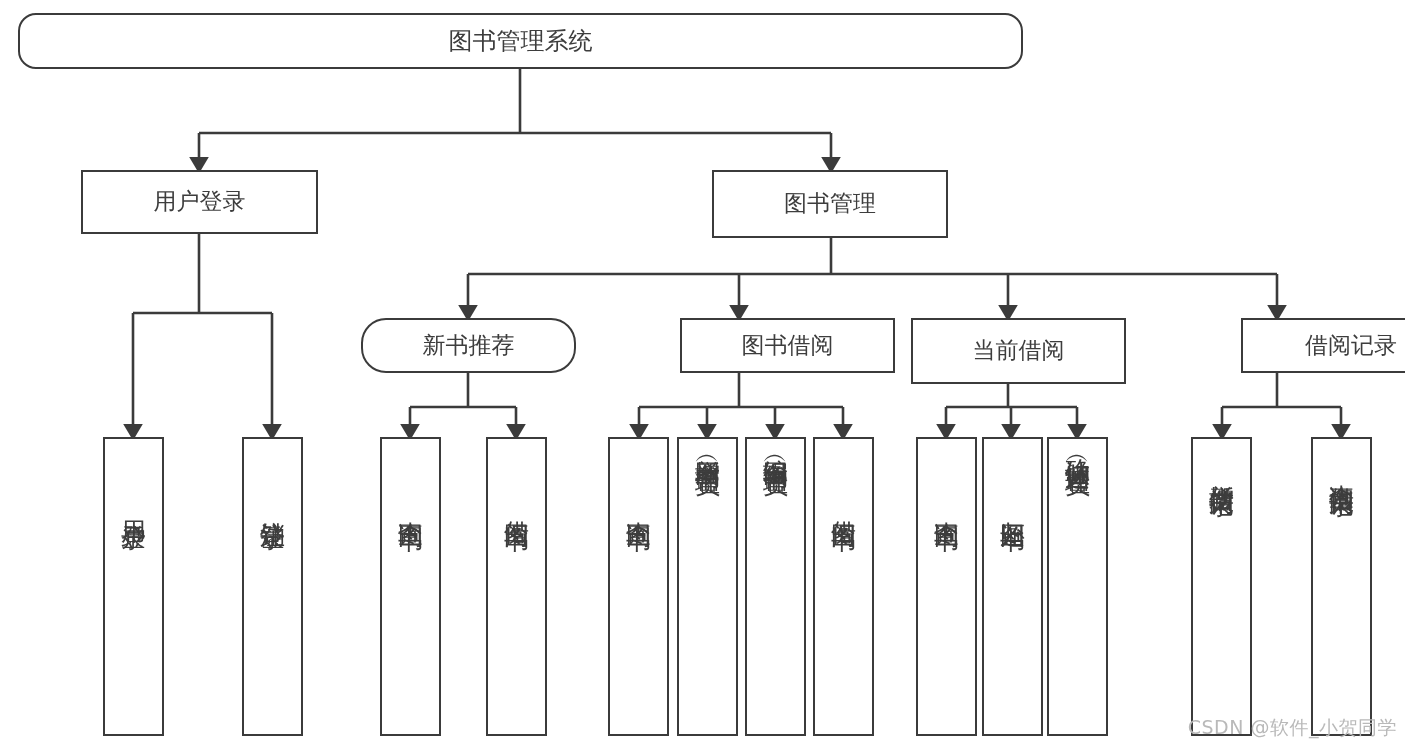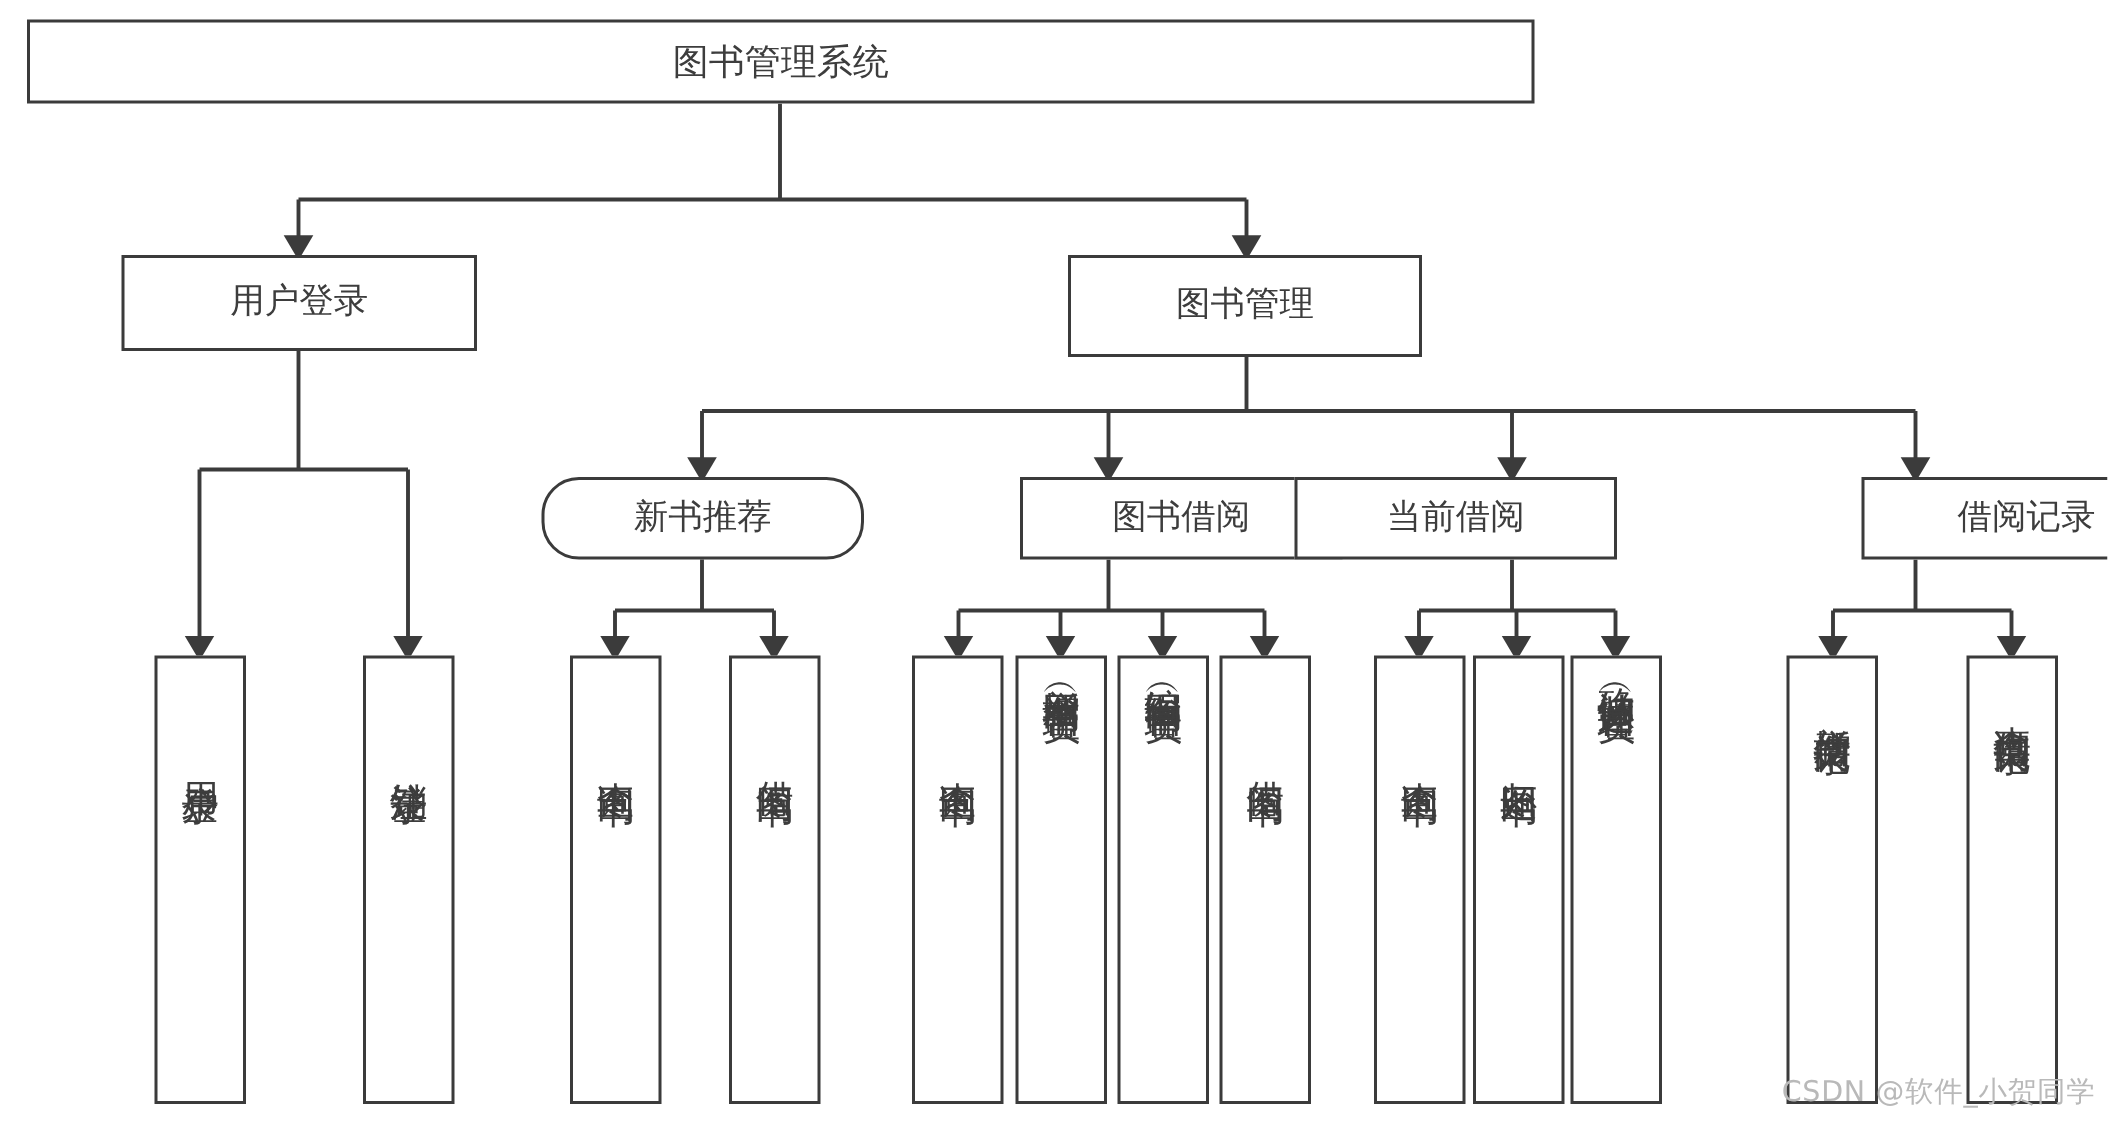--- a/index.html
+++ b/index.html
@@ -125,38 +125,38 @@
       <path d="M1011,407 L1011,427" marker-end="url(#arrowhead)"></path>
       <path d="M1077,407 L1077,427" marker-end="url(#arrowhead)"></path>
 
       <path d="M1277,373 L1277,407"></path>
       <path d="M1222,407 L1341,407"></path>
       <path d="M1222,407 L1222,427" marker-end="url(#arrowhead)"></path>
       <path d="M1341,407 L1341,427" marker-end="url(#arrowhead)"></path>
     </g>
   </svg>
 
-  <div class="node horiz root" style="left:18px; top:13px; width:1005px; height:56px;">
+  <div class="node horiz root" style="left:18px; top:13px; width:1005px; height:56px;border-radius:18px;">
     <span class="node-label">图书管理系统</span>
   </div>
 
   <div class="node horiz" style="left:81px; top:170px; width:237px; height:64px;">
     <span class="node-label">用户登录</span>
   </div>
   <div class="node horiz" style="left:712px; top:170px; width:236px; height:68px;">
     <span class="node-label">图书管理</span>
   </div>
 
   <div class="node horiz" style="left:361px; top:318px; width:215px; height:55px;border-radius:25px;">
     <span class="node-label">新书推荐</span>
   </div>
   <div class="node horiz" style="left:632px; top:318px; width:215px; height:55px;margin-left:48px;">
     <span class="node-label">图书借阅</span>
   </div>
-  <div class="node horiz" style="left:863px; top:318px; width:215px; height:55px;">
+  <div class="node horiz" style="left:911px; top:318px; width:215px; height:66px;">
     <span class="node-label">当前借阅</span>
   </div>
   <div class="node horiz" style="left:1241px; top:318px; width:220px; height:55px;">
     <span class="node-label">借阅记录</span>
   </div>
 
   <div class="node vert" style="left:103px; top:437px; width:61px; height:299px; padding-top:62px;">
     <span class="node-label">用户登录</span>
   </div>
   <div class="node vert" style="left:242px; top:437px; width:61px; height:299px; padding-top:62px;">

